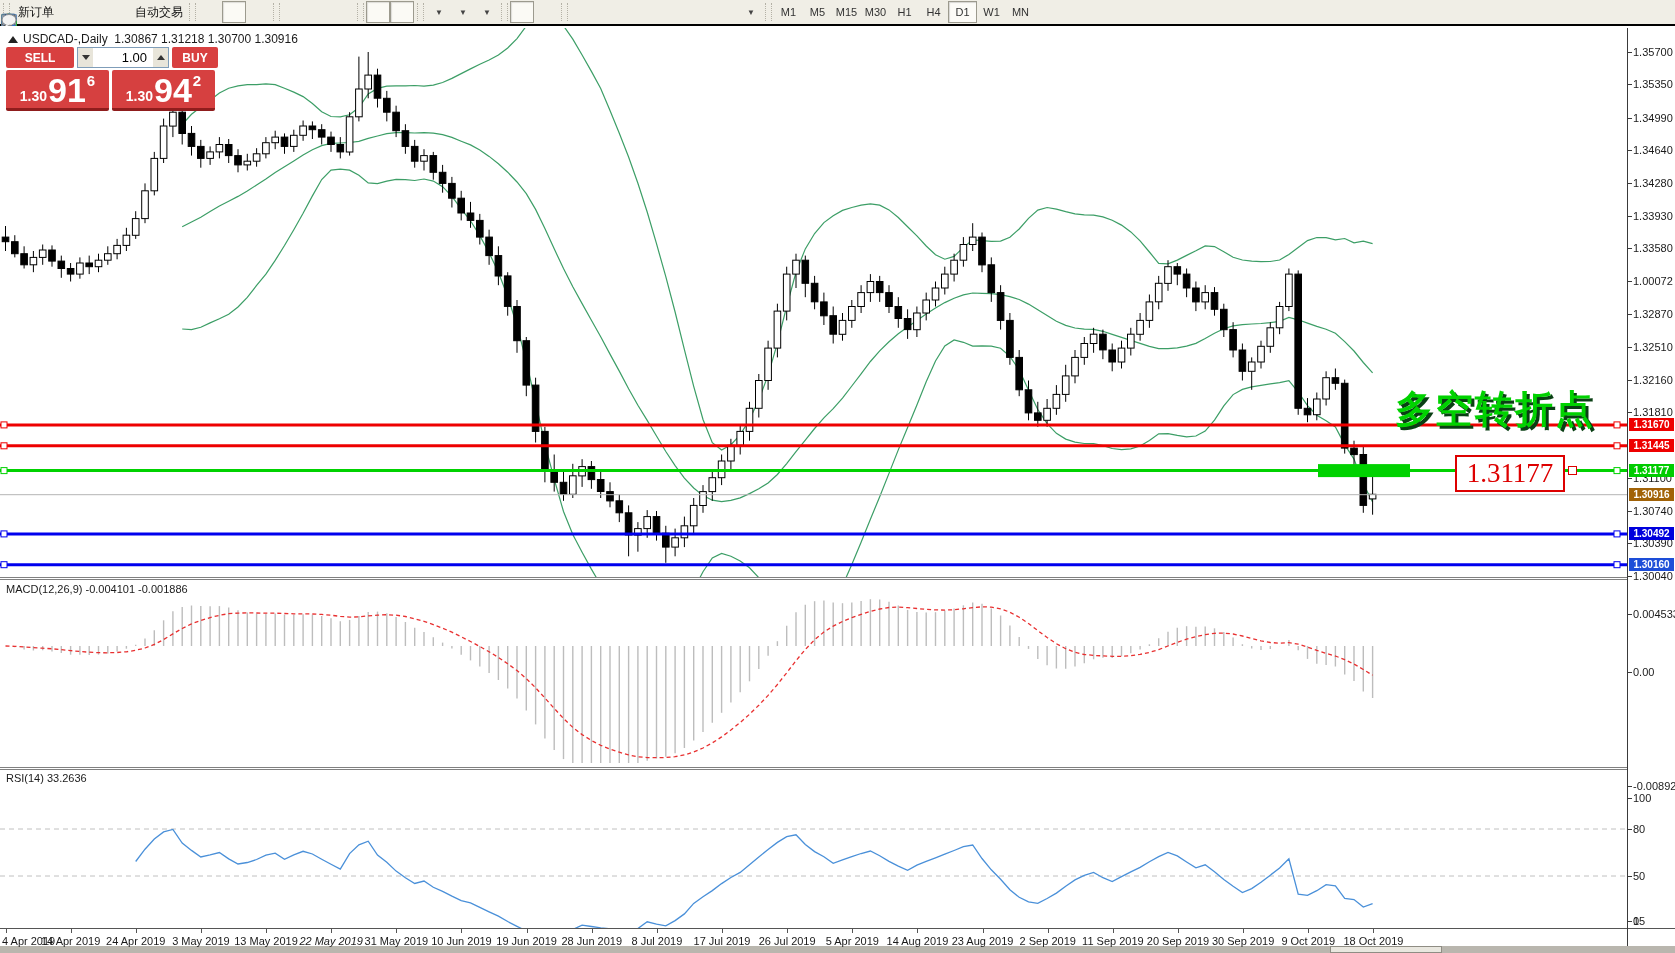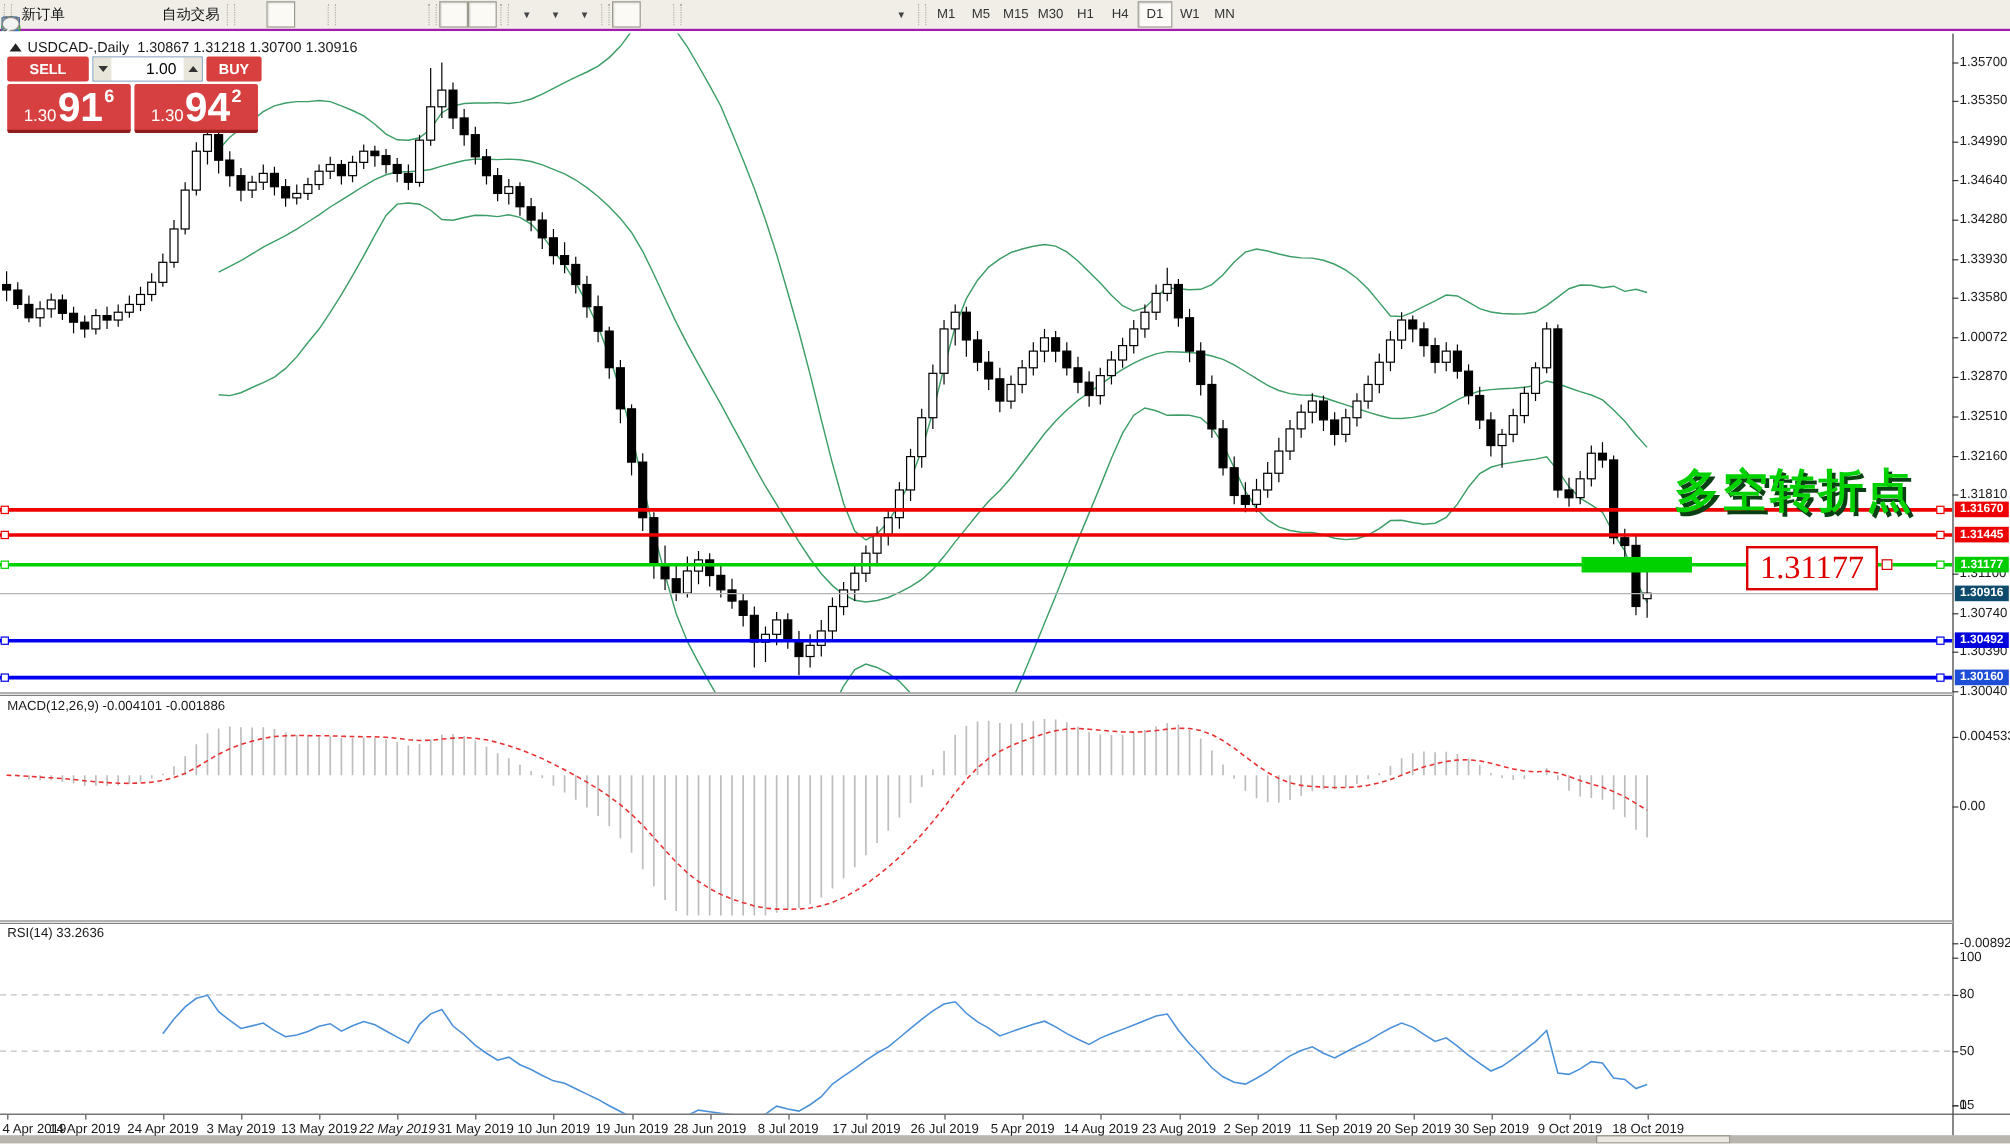--- a/index.html
+++ b/index.html
@@ -1,18 +1,18 @@
 <!DOCTYPE html>
 <html><head>
 <meta charset="utf-8">
 <style>
   html,body{margin:0;padding:0;background:#d4d0c8;font-family:"Liberation Sans",sans-serif;}
   #app{position:relative;width:1675px;height:953px;background:#fff;overflow:hidden;}
   
-  #toolbar{position:absolute;left:0;top:0;width:1675px;height:26px;background:#f0eee6;border-bottom:2px solid #a21caf;display:flex;align-items:center;box-sizing:border-box;}
+  #toolbar{position:absolute;left:0;top:0;width:1675px;height:26px;background:#f0eee6;border-bottom:2px solid #000000;display:flex;align-items:center;box-sizing:border-box;}
   .tb-handle{width:5px;height:18px;margin:0 2px 0 3px;border-left:1px dotted #b4b1a6;border-right:1px dotted #b4b1a6;}
   .tb-btn{height:22px;min-width:24px;display:flex;align-items:center;justify-content:center;padding:0 2px;border:1px solid transparent;box-sizing:border-box;color:#222;}
   .tb-btn.active{background:#fbfaf5;border:1px solid #9c9a8e;box-shadow:inset 1px 1px 1px rgba(0,0,0,.12);}
   .tb-btn .lbl{font-size:12px;margin-left:3px;color:#111;white-space:nowrap;}
   .tb-btn .dd{font-size:8px;color:#444;margin-left:2px;}
   .tf-btn{height:20px;min-width:27px;font-size:11px;color:#333;display:flex;align-items:center;justify-content:center;border:1px solid transparent;}
   .tf-btn.active{background:#fcfbf7;border:1px solid #9c9a8e;box-shadow:inset 1px 1px 1px rgba(0,0,0,.15);}
   #tb-right{margin-left:auto;display:flex;align-items:center;margin-right:6px;}
   
   #chartwin{position:absolute;left:0;top:26px;width:1675px;height:927px;background:#fff;}
@@ -36,21 +36,21 @@
   .tp-sell,.tp-buy{width:68px;background:#d84040;color:#fff;border:none;font-size:12px;font-weight:bold;font-family:"Liberation Sans",sans-serif;border-radius:2px;}
   .tp-buy{width:46px;}
   .tp-stepper{flex:1;display:flex;margin:0 3px;border:1px solid #7f9db9;background:#fff;}
   .tp-stepper .st-btn{width:15px;background:#e8e5da;border:none;padding:0;display:flex;align-items:center;justify-content:center;}
   .st-down::after{content:"";width:0;height:0;border-left:4px solid transparent;border-right:4px solid transparent;border-top:5px solid #333;}
   .st-up::after{content:"";width:0;height:0;border-left:4px solid transparent;border-right:4px solid transparent;border-bottom:5px solid #333;}
   .tp-stepper input{flex:1;border:none;outline:none;font-size:13px;text-align:right;padding-right:6px;width:50px;font-family:"Liberation Sans",sans-serif;}
   .tp-row2{display:flex;margin-top:2px;}
   .tp-price{width:103px;height:38px;background:#d64040;color:#fff;display:flex;align-items:flex-end;justify-content:center;border-bottom:3px solid #8f1d1d;box-sizing:content-box;border-radius:2px;cursor:pointer;}
   .tp-price + .tp-price{margin-left:3px;}
-  .tp-small{font-size:14px;font-weight:normal;margin:0 1px 4px 0;}
+  .tp-small{font-size:14px;font-weight:bold;margin:0 1px 4px 0;}
   .tp-big{font-size:34px;font-weight:bold;line-height:36px;}
   .tp-sup{font-size:15px;font-weight:bold;margin:2px 0 0 1px;align-self:flex-start;}
   
   #annotation{position:absolute;left:1395px;top:358px;font-size:38px;font-weight:bold;color:#00d200;letter-spacing:2px;text-shadow:3px 3px 0 #0a3f14;z-index:27;white-space:nowrap;}
   #price-tag{position:absolute;left:1455px;top:429px;width:106px;height:33px;background:#fff;border:2px solid #dd0000;color:#dd0000;font-family:"Liberation Serif",serif;font-size:27px;text-align:center;line-height:33px;z-index:27;}
   #tag-handle{position:absolute;left:1568px;top:440px;width:7px;height:7px;border:1px solid #dd0000;background:#fff;z-index:27;}
 </style>
 </head>
 <body>
 
@@ -880,21 +880,21 @@
         <div class="axis-label" style="top: 445.684px;">1.31100</div>
         <div class="axis-tick" style="top: 484.998px;"></div>
         <div class="axis-label" style="top: 478.998px;">1.30740</div>
         <div class="axis-tick" style="top: 517.387px;"></div>
         <div class="axis-label" style="top: 511.387px;">1.30390</div>
         <div class="axis-tick" style="top: 549.776px;"></div>
         <div class="axis-label" style="top: 543.776px;">1.30040</div>
         <div class="badge" style="top: 392.436px; background: rgb(238, 0, 0);">1.31670</div>
         <div class="badge" style="top: 413.258px; background: rgb(238, 0, 0);">1.31445</div>
         <div class="badge" style="top: 438.058px; background: rgb(0, 204, 0);">1.31177</div>
-        <div class="badge" style="top: 462.211px; background: #0c4a6e;">1.30916</div>
+        <div class="badge" style="top: 462.211px; background: #a16207;">1.30916</div>
         <div class="badge" style="top: 501.448px; background: rgb(0, 0, 221);">1.30492</div>
         <div class="badge" style="top: 532.172px; background: #1d4ed8;">1.30160</div>
         <div class="axis-tick" style="top: 588.118px;"></div>
         <div class="axis-label" style="top: 582.118px;">0.004533</div>
         <div class="axis-tick" style="top: 646px;"></div>
         <div class="axis-label" style="top: 640px;">0.00</div>
         <div class="axis-tick" style="top: 760.002px;"></div>
         <div class="axis-label" style="top: 754.002px;">-0.008928</div>
         <div class="axis-tick" style="top: 771.65px;"></div>
         <div class="axis-label" style="top: 765.65px;">100</div>

